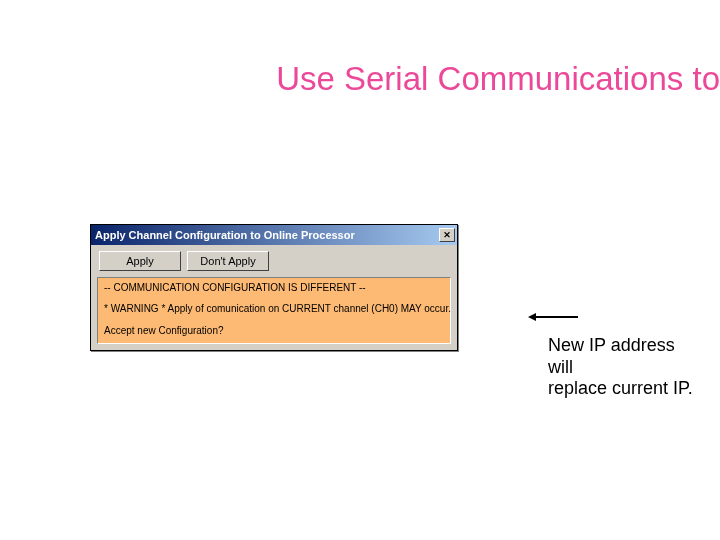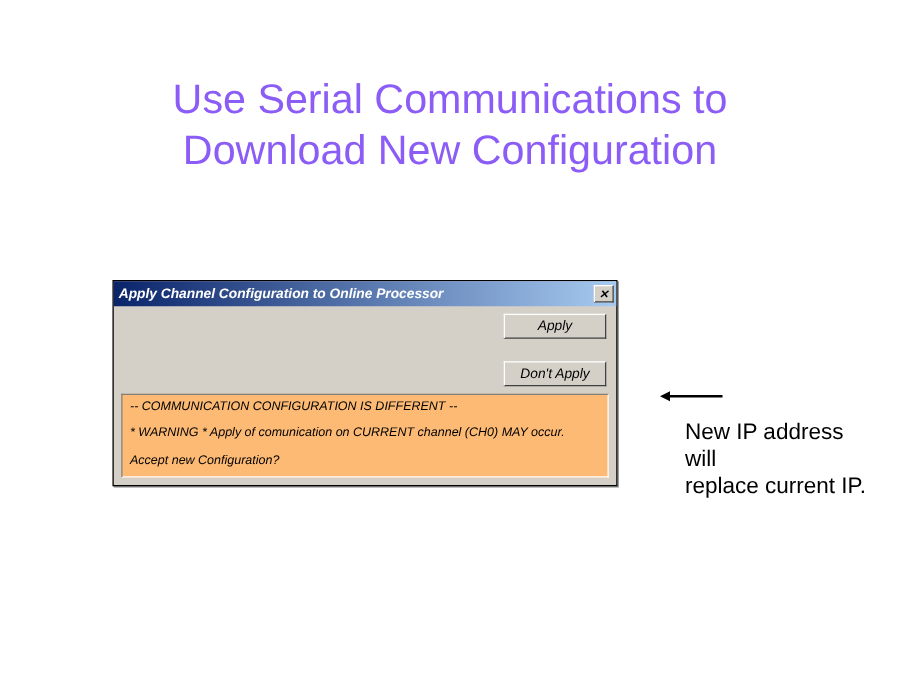--- a/index.html
+++ b/index.html
@@ -6,31 +6,30 @@
   body {
     width: 720px;
     height: 540px;
     background: #ffffff;
     font-family: Arial, Helvetica, sans-serif;
     position: relative;
   }
   .slide-title {
     font-size: 33px;
     font-weight: 400;
-    text-align: center;
+    text-align: right;
     padding-top: 58px;
     line-height: 1.25;
-    color: #8b5cf6;
+    color: #ec4899;
   }
   .dialog-wrap {
     position: absolute;
     left: 90px;
     top: 224px;
-    width: 404px;
-    font-style: italic;
+    width: 368px;
   }
   .dialog {
     border: 1px solid #000;
     background: #d4d0c8;
     box-shadow: 1px 1px 0 #808080;
   }
   .titlebar {
     display: flex;
     align-items: center;
     justify-content: space-between;
@@ -57,23 +56,22 @@
     align-items: center;
     justify-content: center;
     font-size: 9px;
     font-weight: 700;
     color: #000;
     font-family: Arial, sans-serif;
     line-height: 1;
   }
   .button-row {
     display: flex;
-    flex-direction: column;
     align-items: flex-end;
-    gap: 18px;
+    gap: 6px;
     padding: 6px 8px 6px 8px;
   }
   .win-btn {
     width: 82px;
     height: 20px;
     background: #d4d0c8;
     border-top: 1px solid #fff;
     border-left: 1px solid #fff;
     border-right: 1px solid #404040;
     border-bottom: 1px solid #404040;
@@ -136,21 +134,20 @@
     color: #000;
     line-height: 1.2;
     width: 150px;
   }
 </style>
 </head>
 <body>
 
 <h1 class="slide-title">
   <span>Use Serial Communications to</span><br>
-  <span>Download New Configuration</span>
 </h1>
 
 <div class="dialog-wrap">
   <div class="dialog">
     <div class="titlebar">
       <span class="titlebar-text">Apply Channel Configuration to Online Processor</span>
       <div class="close-btn">
         <span>✕</span>
       </div>
     </div>

